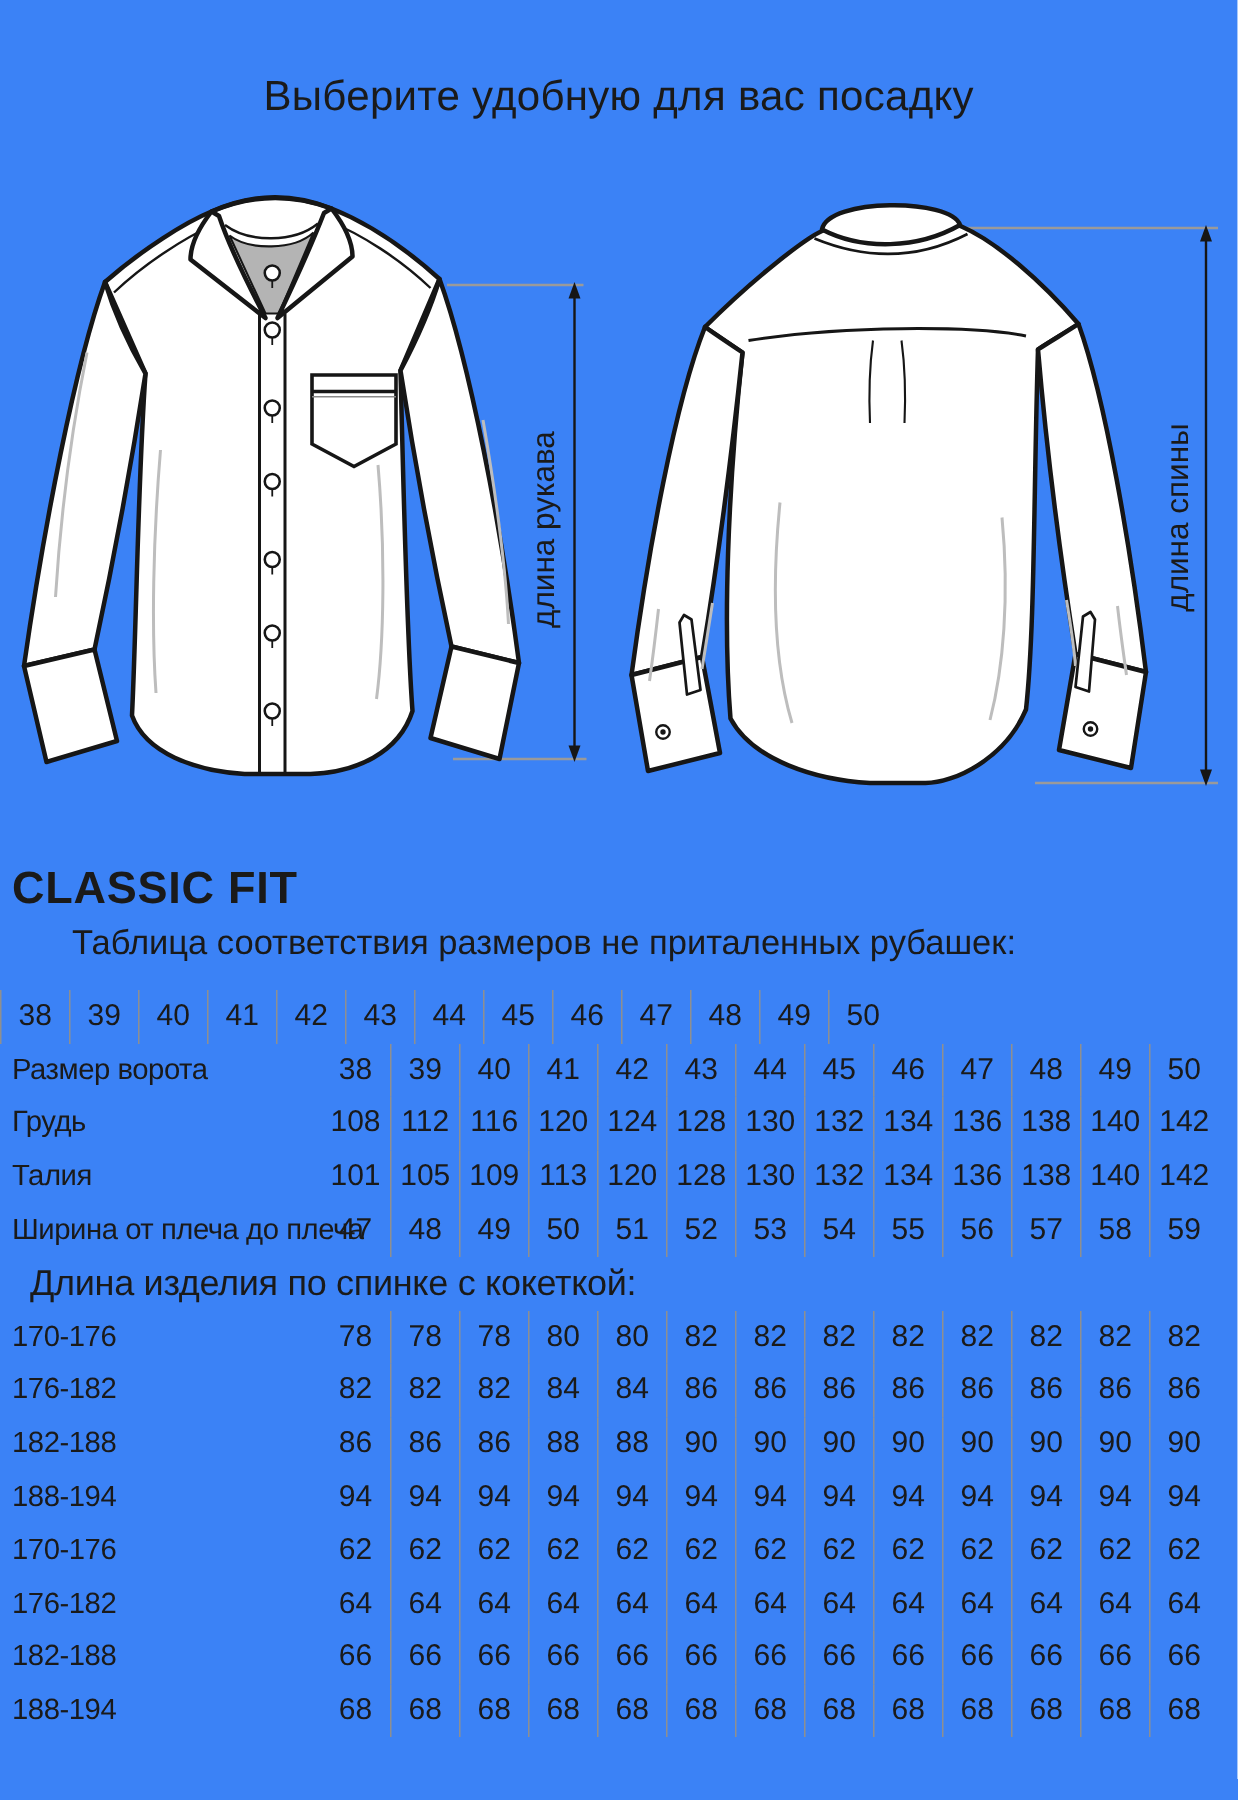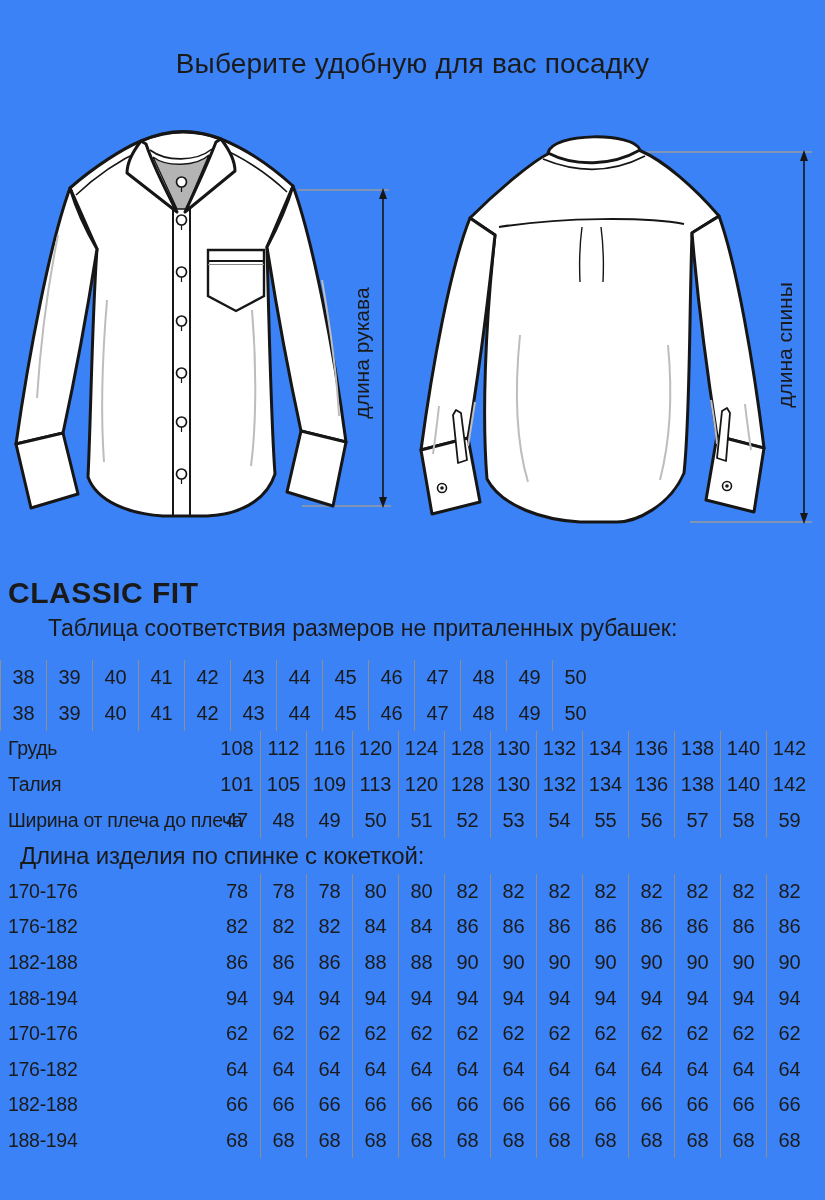--- a/index.html
+++ b/index.html
@@ -173,20 +173,21 @@
         <div class="t-cell">43</div>
         <div class="t-cell">44</div>
         <div class="t-cell">45</div>
         <div class="t-cell">46</div>
         <div class="t-cell">47</div>
         <div class="t-cell">48</div>
         <div class="t-cell">49</div>
         <div class="t-cell">50</div>
       </div>
       <div class="t-row">
+        <div class="t-label">Размер ворота</div>
         <div class="t-cell">38</div>
         <div class="t-cell">39</div>
         <div class="t-cell">40</div>
         <div class="t-cell">41</div>
         <div class="t-cell">42</div>
         <div class="t-cell">43</div>
         <div class="t-cell">44</div>
         <div class="t-cell">45</div>
         <div class="t-cell">46</div>
         <div class="t-cell">47</div>

